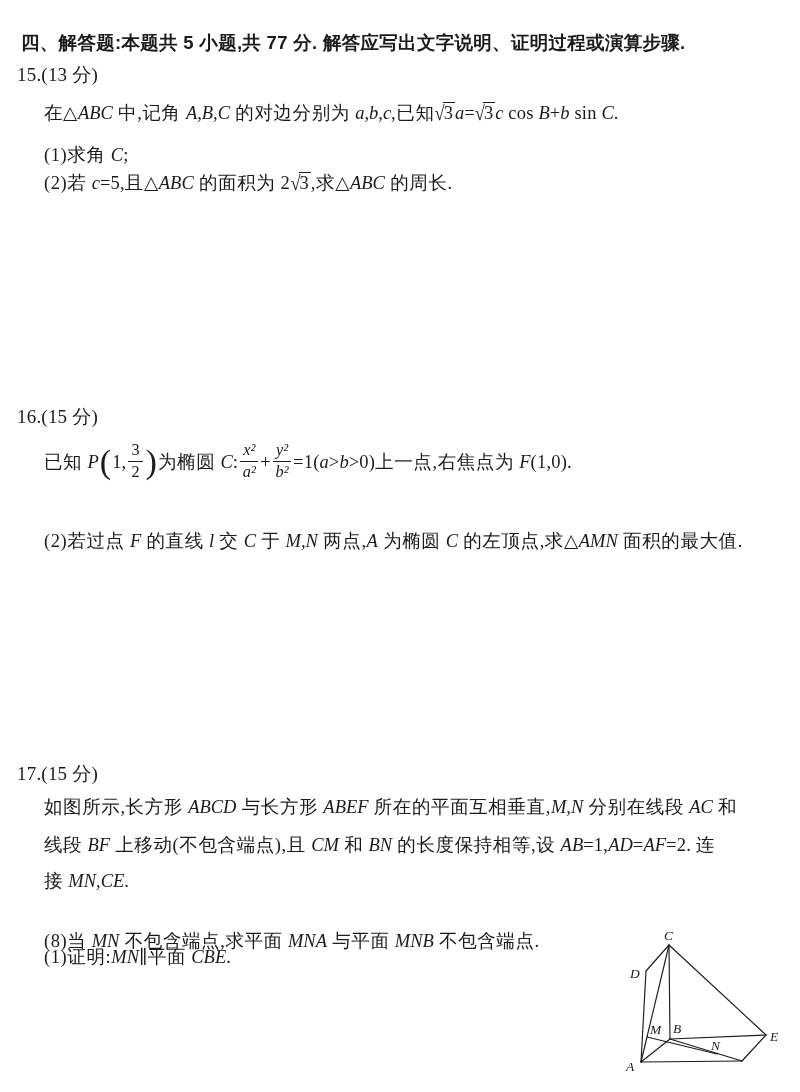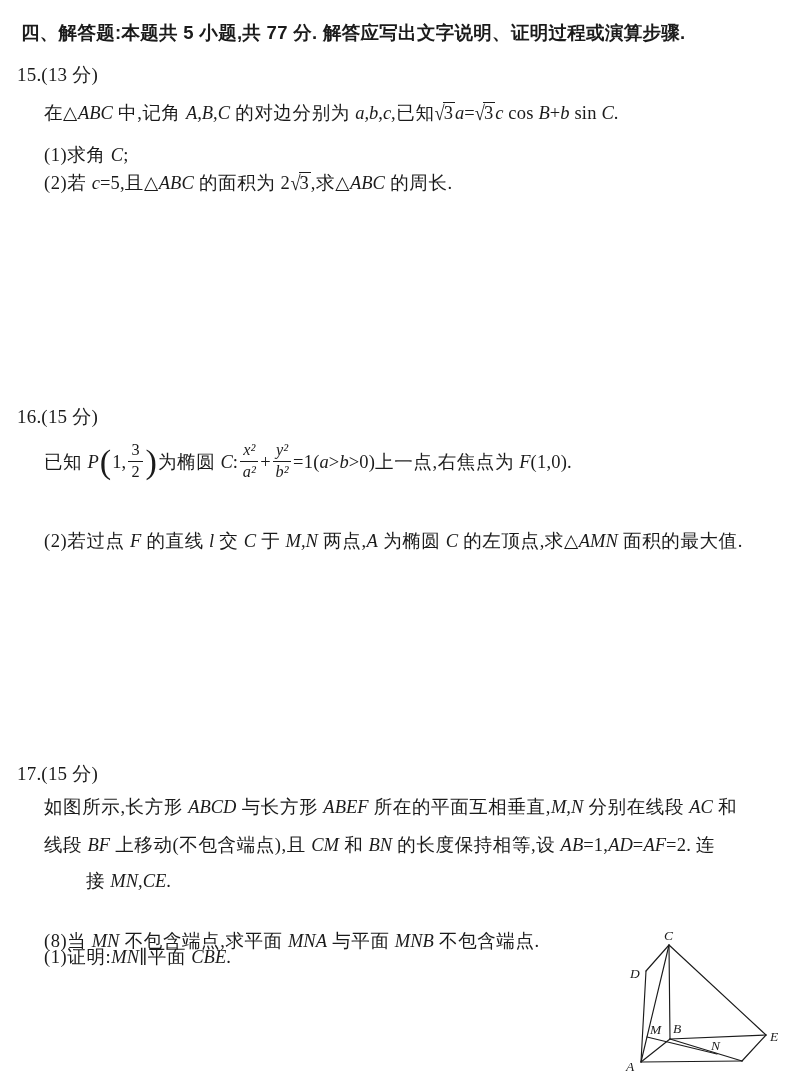--- a/index.html
+++ b/index.html
@@ -6,21 +6,21 @@
   .page{
     position:relative;
     width:800px;height:1092px;
     margin:0 auto;
     background:#ffffff;
     color:#1b1b1b;
     font-family:"Liberation Serif","DejaVu Serif",serif;
     overflow:hidden;
   }
   .hdr{
-    position:absolute;left:21px;top:20px;
+    position:absolute;left:21px;top:30px;
     font-family:"Liberation Sans","DejaVu Sans",sans-serif;
     font-weight:700;font-size:18.5px;letter-spacing:0.3px;
     white-space:nowrap;
   }
   .pnum{
     position:absolute;
     font-size:19px;white-space:nowrap;letter-spacing:0.2px;
   }
   .tline{
     position:absolute;
@@ -63,21 +63,21 @@
   <div class="tline" style="left:44px;top:143px;"><span class="seg seg-cn">(1)求角 </span><span class="seg seg-it">C</span><span class="seg seg-rm">;</span></div>
   <div class="tline" style="left:44px;top:171px;"><span class="seg seg-cn">(2)若 </span><span class="seg seg-it">c</span><span class="seg seg-rm">=5,</span><span class="seg seg-cn">且△</span><span class="seg seg-it">ABC</span><span class="seg seg-cn"> 的面积为 2</span><span class="seg seg-sqrt"><span class="rad">√</span><span class="radicand">3</span></span><span class="seg seg-cn">,求△</span><span class="seg seg-it">ABC</span><span class="seg seg-cn"> 的周长.</span></div>
 
   <div class="pnum" style="left:17px;top:404px;">16.(15 分)</div>
   <div class="tline" style="left:44px;top:444px;"><span class="seg seg-cn">已知 </span><span class="seg seg-it">P</span><span class="seg seg-big">(</span><span class="seg seg-rm">1,</span><span class="seg seg-frac"><span class="num">3</span><span class="den">2</span></span><span class="seg seg-big">)</span><span class="seg seg-cn">为椭圆 </span><span class="seg seg-it">C</span><span class="seg seg-rm">:</span><span class="seg seg-frac seg-it"><span class="num">x²</span><span class="den">a²</span></span><span class="seg seg-rm">+</span><span class="seg seg-frac seg-it"><span class="num">y²</span><span class="den">b²</span></span><span class="seg seg-rm">=1(</span><span class="seg seg-it">a</span><span class="seg seg-rm">&gt;</span><span class="seg seg-it">b</span><span class="seg seg-rm">&gt;0)</span><span class="seg seg-cn">上一点,右焦点为 </span><span class="seg seg-it">F</span><span class="seg seg-rm">(1,0).</span></div>
   <div class="tline" style="left:44px;top:529px;"><span class="seg seg-cn">(2)若过点 </span><span class="seg seg-it">F</span><span class="seg seg-cn"> 的直线 </span><span class="seg seg-it">l</span><span class="seg seg-cn"> 交 </span><span class="seg seg-it">C</span><span class="seg seg-cn"> 于 </span><span class="seg seg-it">M,N</span><span class="seg seg-cn"> 两点,</span><span class="seg seg-it">A</span><span class="seg seg-cn"> 为椭圆 </span><span class="seg seg-it">C</span><span class="seg seg-cn"> 的左顶点,求△</span><span class="seg seg-it">AMN</span><span class="seg seg-cn"> 面积的最大值.</span></div>
 
   <div class="pnum" style="left:17px;top:761px;">17.(15 分)</div>
   <div class="tline" style="left:44px;top:795px;"><span class="seg seg-cn">如图所示,长方形 </span><span class="seg seg-it">ABCD</span><span class="seg seg-cn"> 与长方形 </span><span class="seg seg-it">ABEF</span><span class="seg seg-cn"> 所在的平面互相垂直,</span><span class="seg seg-it">M,N</span><span class="seg seg-cn"> 分别在线段 </span><span class="seg seg-it">AC</span><span class="seg seg-cn"> 和</span></div>
   <div class="tline" style="left:44px;top:833px;"><span class="seg seg-cn">线段 </span><span class="seg seg-it">BF</span><span class="seg seg-cn"> 上移动(不包含端点),且 </span><span class="seg seg-it">CM</span><span class="seg seg-cn"> 和 </span><span class="seg seg-it">BN</span><span class="seg seg-cn"> 的长度保持相等,设 </span><span class="seg seg-it">AB</span><span class="seg seg-rm">=1,</span><span class="seg seg-it">AD</span><span class="seg seg-rm">=</span><span class="seg seg-it">AF</span><span class="seg seg-rm">=2. </span><span class="seg seg-cn">连</span></div>
-  <div class="tline" style="left:44px;top:869px;margin-left:42px;"><span class="seg seg-cn">接 </span><span class="seg seg-it">MN,CE</span><span class="seg seg-rm">.</span></div>
+  <div class="tline" style="left:44px;top:869px;"><span class="seg seg-cn">接 </span><span class="seg seg-it">MN,CE</span><span class="seg seg-rm">.</span></div>
   <div class="tline" style="left:44px;top:897px;margin-top:48px;"><span class="seg seg-cn">(1)证明:</span><span class="seg seg-it">MN</span><span class="seg seg-rm">∥</span><span class="seg seg-cn">平面 </span><span class="seg seg-it">CBE</span><span class="seg seg-rm">.</span></div>
   <div class="tline" style="left:44px;top:929px;"><span class="seg seg-cn">(8)当 </span><span class="seg seg-it">MN</span><span class="seg seg-cn"> 不包含端点,求平面 </span><span class="seg seg-it">MNA</span><span class="seg seg-cn"> 与平面 </span><span class="seg seg-it">MNB</span><span class="seg seg-cn"> 不包含端点.</span></div>
 
   <svg id="figure-3d" width="195" height="177" viewBox="0 0 195 177">
     <g>
       <line x1="64" y1="30" x2="41" y2="56"></line>
       <line x1="41" y1="56" x2="36" y2="147"></line>
       <line x1="64" y1="30" x2="36" y2="147"></line>
       <line x1="64" y1="30" x2="65" y2="124"></line>
       <line x1="64" y1="30" x2="161" y2="120"></line>

